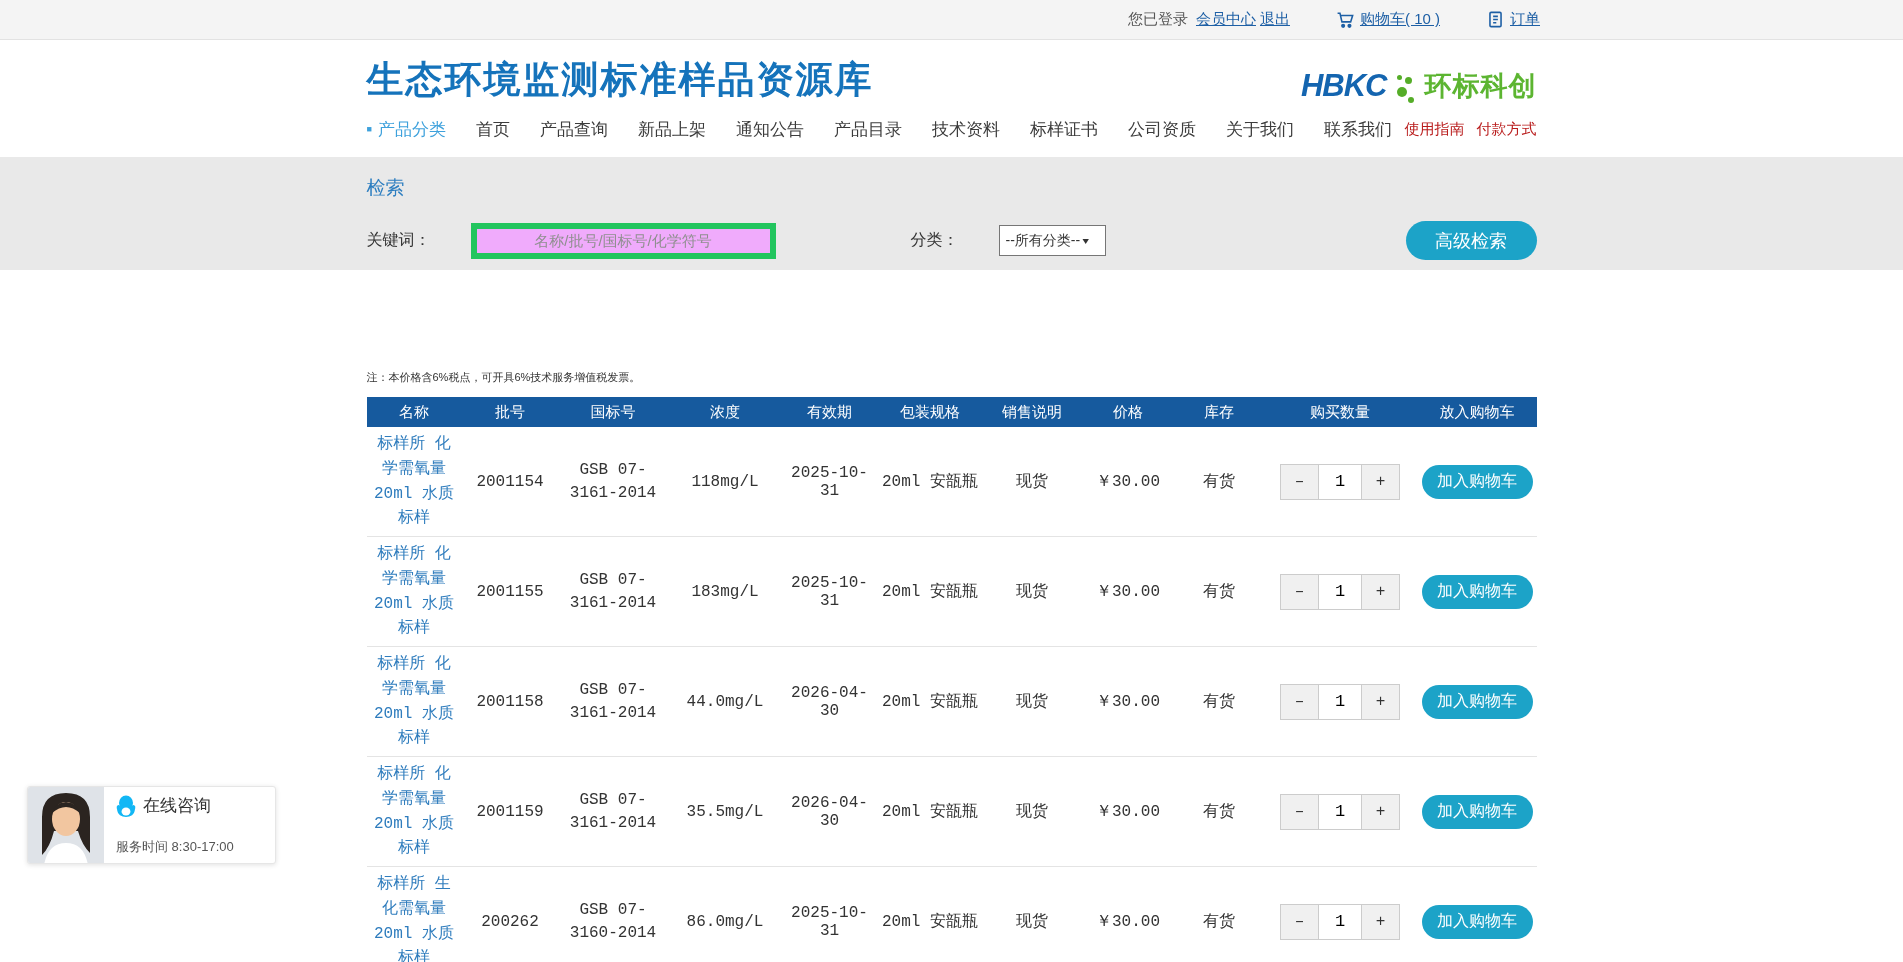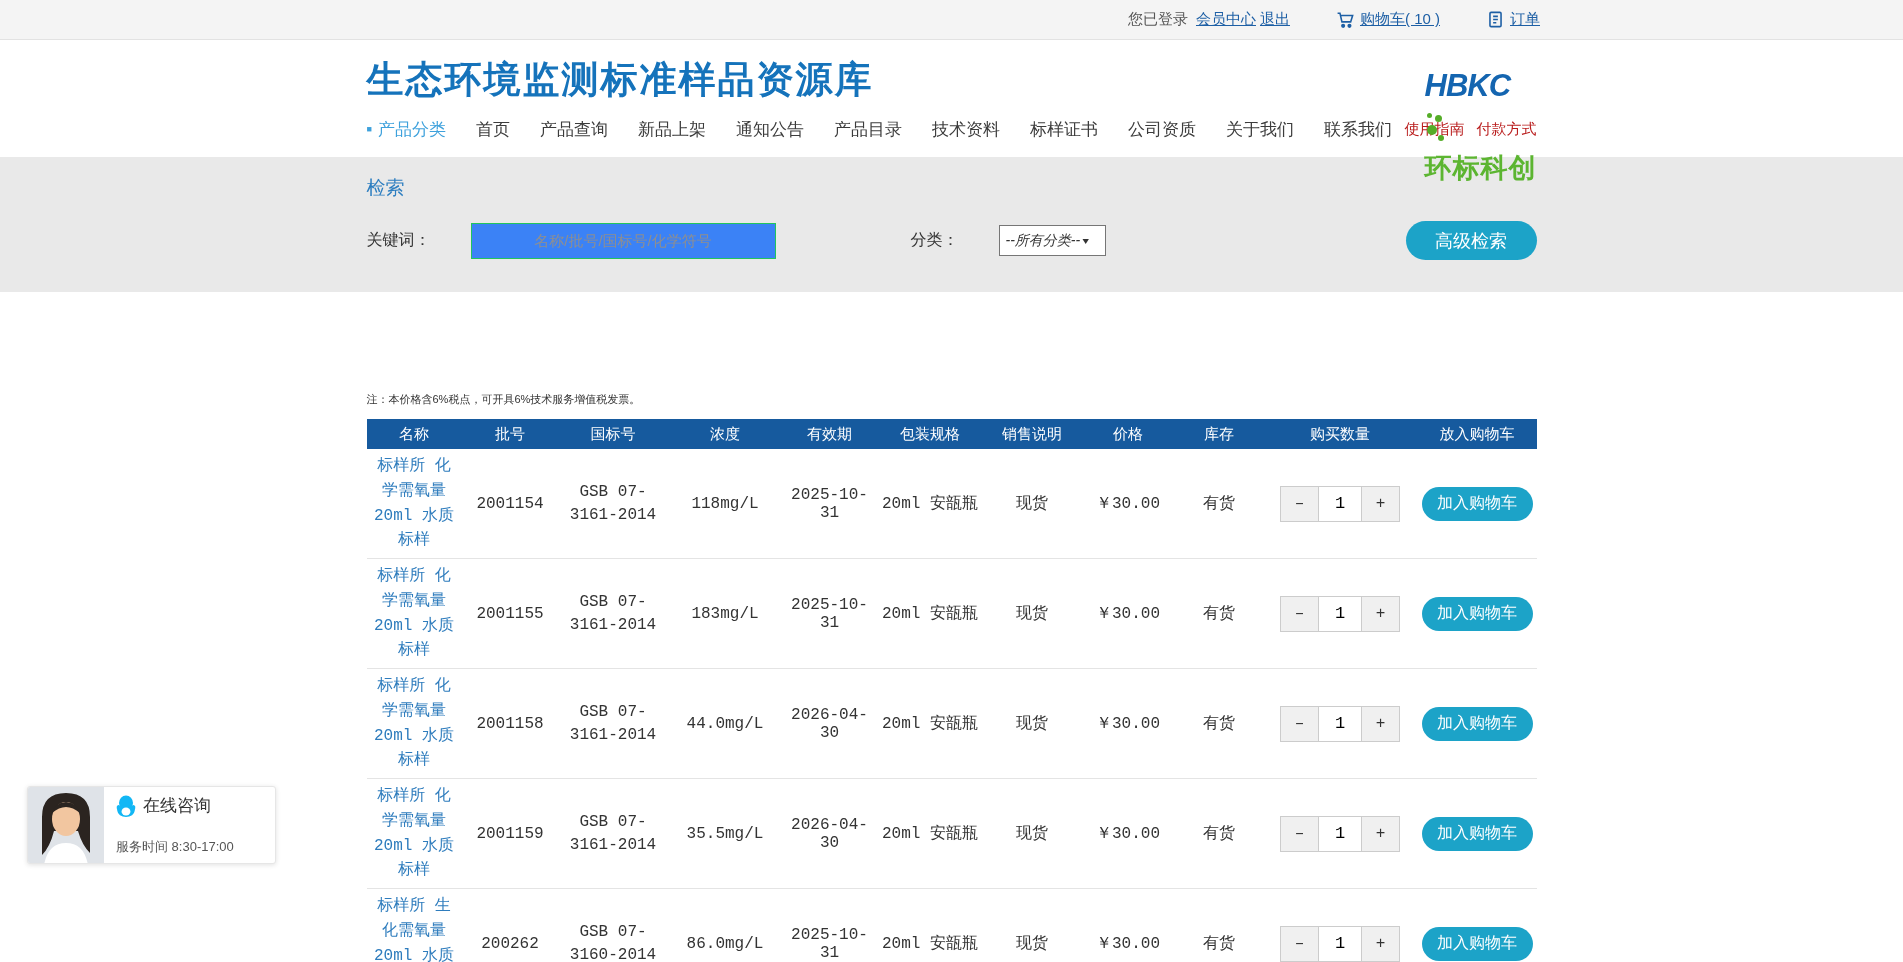--- a/index.html
+++ b/index.html
@@ -13,49 +13,49 @@
   .topbar .muted { color:#555; }
   .toplink { color:#1d5fa5; text-decoration:underline; cursor:pointer; }
   .top-group { display:flex; align-items:center; gap:5px; margin-left:38px; }
   .top-icon { display:inline-flex; width:19px; height:19px; }
 
   
   .header { height:117px; background:#fff; }
   .header .container { height:100%; }
   .logo-row { display:flex; align-items:flex-start; justify-content:space-between; padding-top:20px; height:72px; }
   .site-logo { font-size:37px; font-weight:bold; color:#1573bb; letter-spacing:2px; line-height:1.1; cursor:pointer; }
-  .brand { display:flex; align-items:flex-start; gap:8px; padding-top:8px;flex-direction:column; }
+  .brand { display:flex; align-items:flex-end; gap:8px; padding-top:8px; }
   .brand-abbr { font-size:31px; font-weight:bold; font-style:italic; color:#1465b0; letter-spacing:-1px; position:relative; }
   .brand-dots { position:relative; width:22px; height:30px; }
   .brand-dots i { position:absolute; border-radius:50%; background:#55ad28; }
   .brand-dots i:nth-child(1){ width:10px; height:10px; left:2px; top:13px; }
   .brand-dots i:nth-child(2){ width:7px; height:7px; left:10px; top:3px; }
   .brand-dots i:nth-child(3){ width:5px; height:5px; left:2px; top:1px; }
   .brand-dots i:nth-child(4){ width:6px; height:6px; left:13px; top:23px; }
   .brand-name { font-size:27px; font-weight:bold; color:#5cb531; letter-spacing:1px; }
 
   
   .nav-row { display:flex; align-items:center; justify-content:space-between; height:34px; }
   .nav-items { display:flex; align-items:center; gap:30px; font-size:17px; color:#3c3c3c; }
   .nav-item { cursor:pointer; white-space:nowrap; display:flex; align-items:center; gap:6px; }
   .nav-item.active { color:#3ea1dc; }
   .nav-bullet { font-size:9px; line-height:1; color:#3ea1dc; }
   .nav-utility { display:flex; gap:12px; font-size:15px; }
   .nav-utility span { color:#b91c1c; cursor:pointer; }
 
   
-  .search-band { background:#e9e9e9; height:135px; }
+  .search-band { background:#e9e9e9; height:113px; }
   .search-band .container { padding-top:18px; }
   .search-title { color:#2d7ec0; font-size:19px; margin-bottom:20px; }
   .search-row { display:flex; align-items:center;gap:32px; }
   .search-label { font-size:16px; color:#333; margin-right:8px; }
-  .kw-input { width:305px; height:36px; border:1px solid #22c55e; background:#3b82f6; font-size:15px; text-align:center; color:#333; outline:none; }
+  .kw-input { width:305px; height:36px; border:6px solid #22c55e; background:#f0abfc; font-size:15px; text-align:center; color:#333; outline:none; }
   .kw-input::placeholder { color:#8f8f8f; }
   .cat-label { margin-left:103px; }
-  .select-box { width:107px; height:31px; border:1px solid #767676; background:#fff; display:flex; align-items:center; justify-content:flex-start; padding:0 6px; font-size:14px; cursor:pointer;font-style:italic; }
+  .select-box { width:107px; height:31px; border:1px solid #767676; background:#fff; display:flex; align-items:center; justify-content:flex-start; padding:0 6px; font-size:14px; cursor:pointer; }
   .select-caret { font-size:11px; color:#333; transform:scaleY(.8); }
   .adv-btn { margin-left:auto; width:131px; height:39px; border:none; border-radius:20px; background:#1ca3c8; color:#fff; font-size:18px; cursor:pointer; font-family:inherit; }
 
   
   .note { margin-top:100px; font-size:11px; color:#333; }
   .ptable { margin-top:12px; }
   .thead { display:flex; height:30px; background:#165a9e; color:#fff; font-weight:normal; font-size:15px; align-items:center; }
   .tr { display:flex; min-height:110px; align-items:center; border-bottom:1px solid #e4e4e4; font-size:16px;font-family:Liberation Mono, monospace; }
   .td,.th { display:flex; align-items:center; justify-content:center; text-align:center; padding:0 4px; }
   .c0{width:95px;} .c1{width:97px;} .c2{width:109px;} .c3{width:115px;} .c4{width:94px;}

